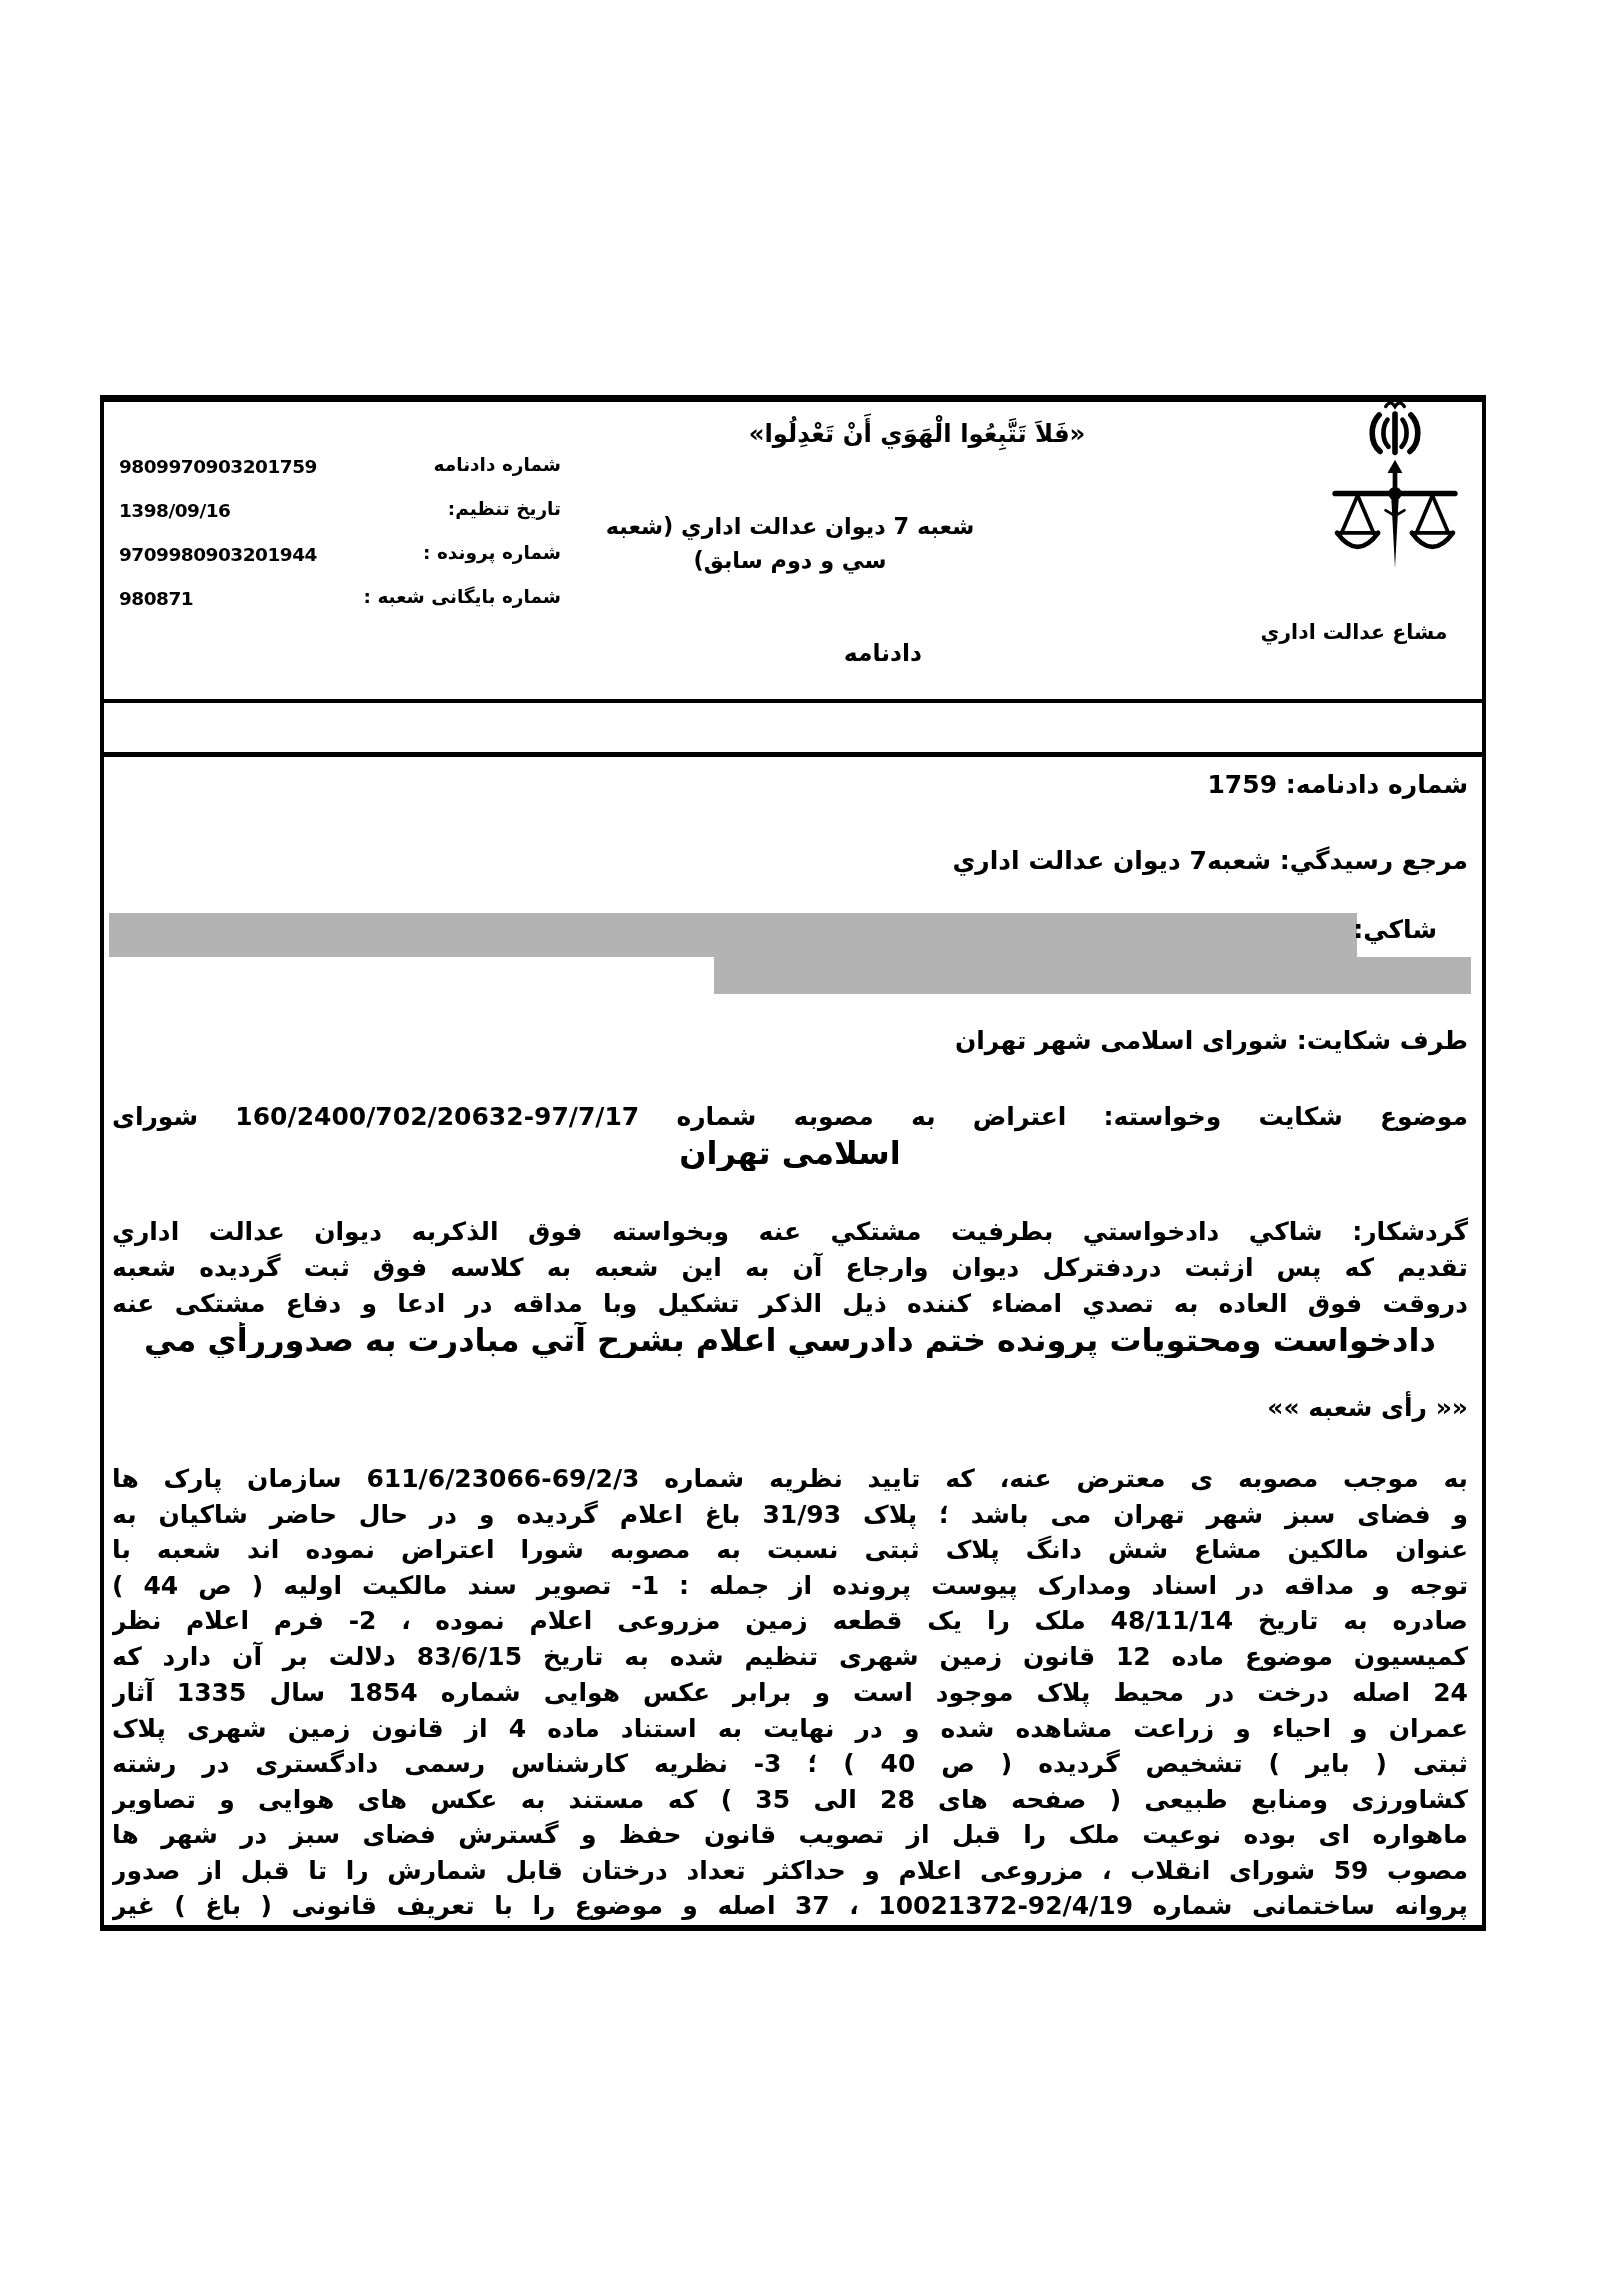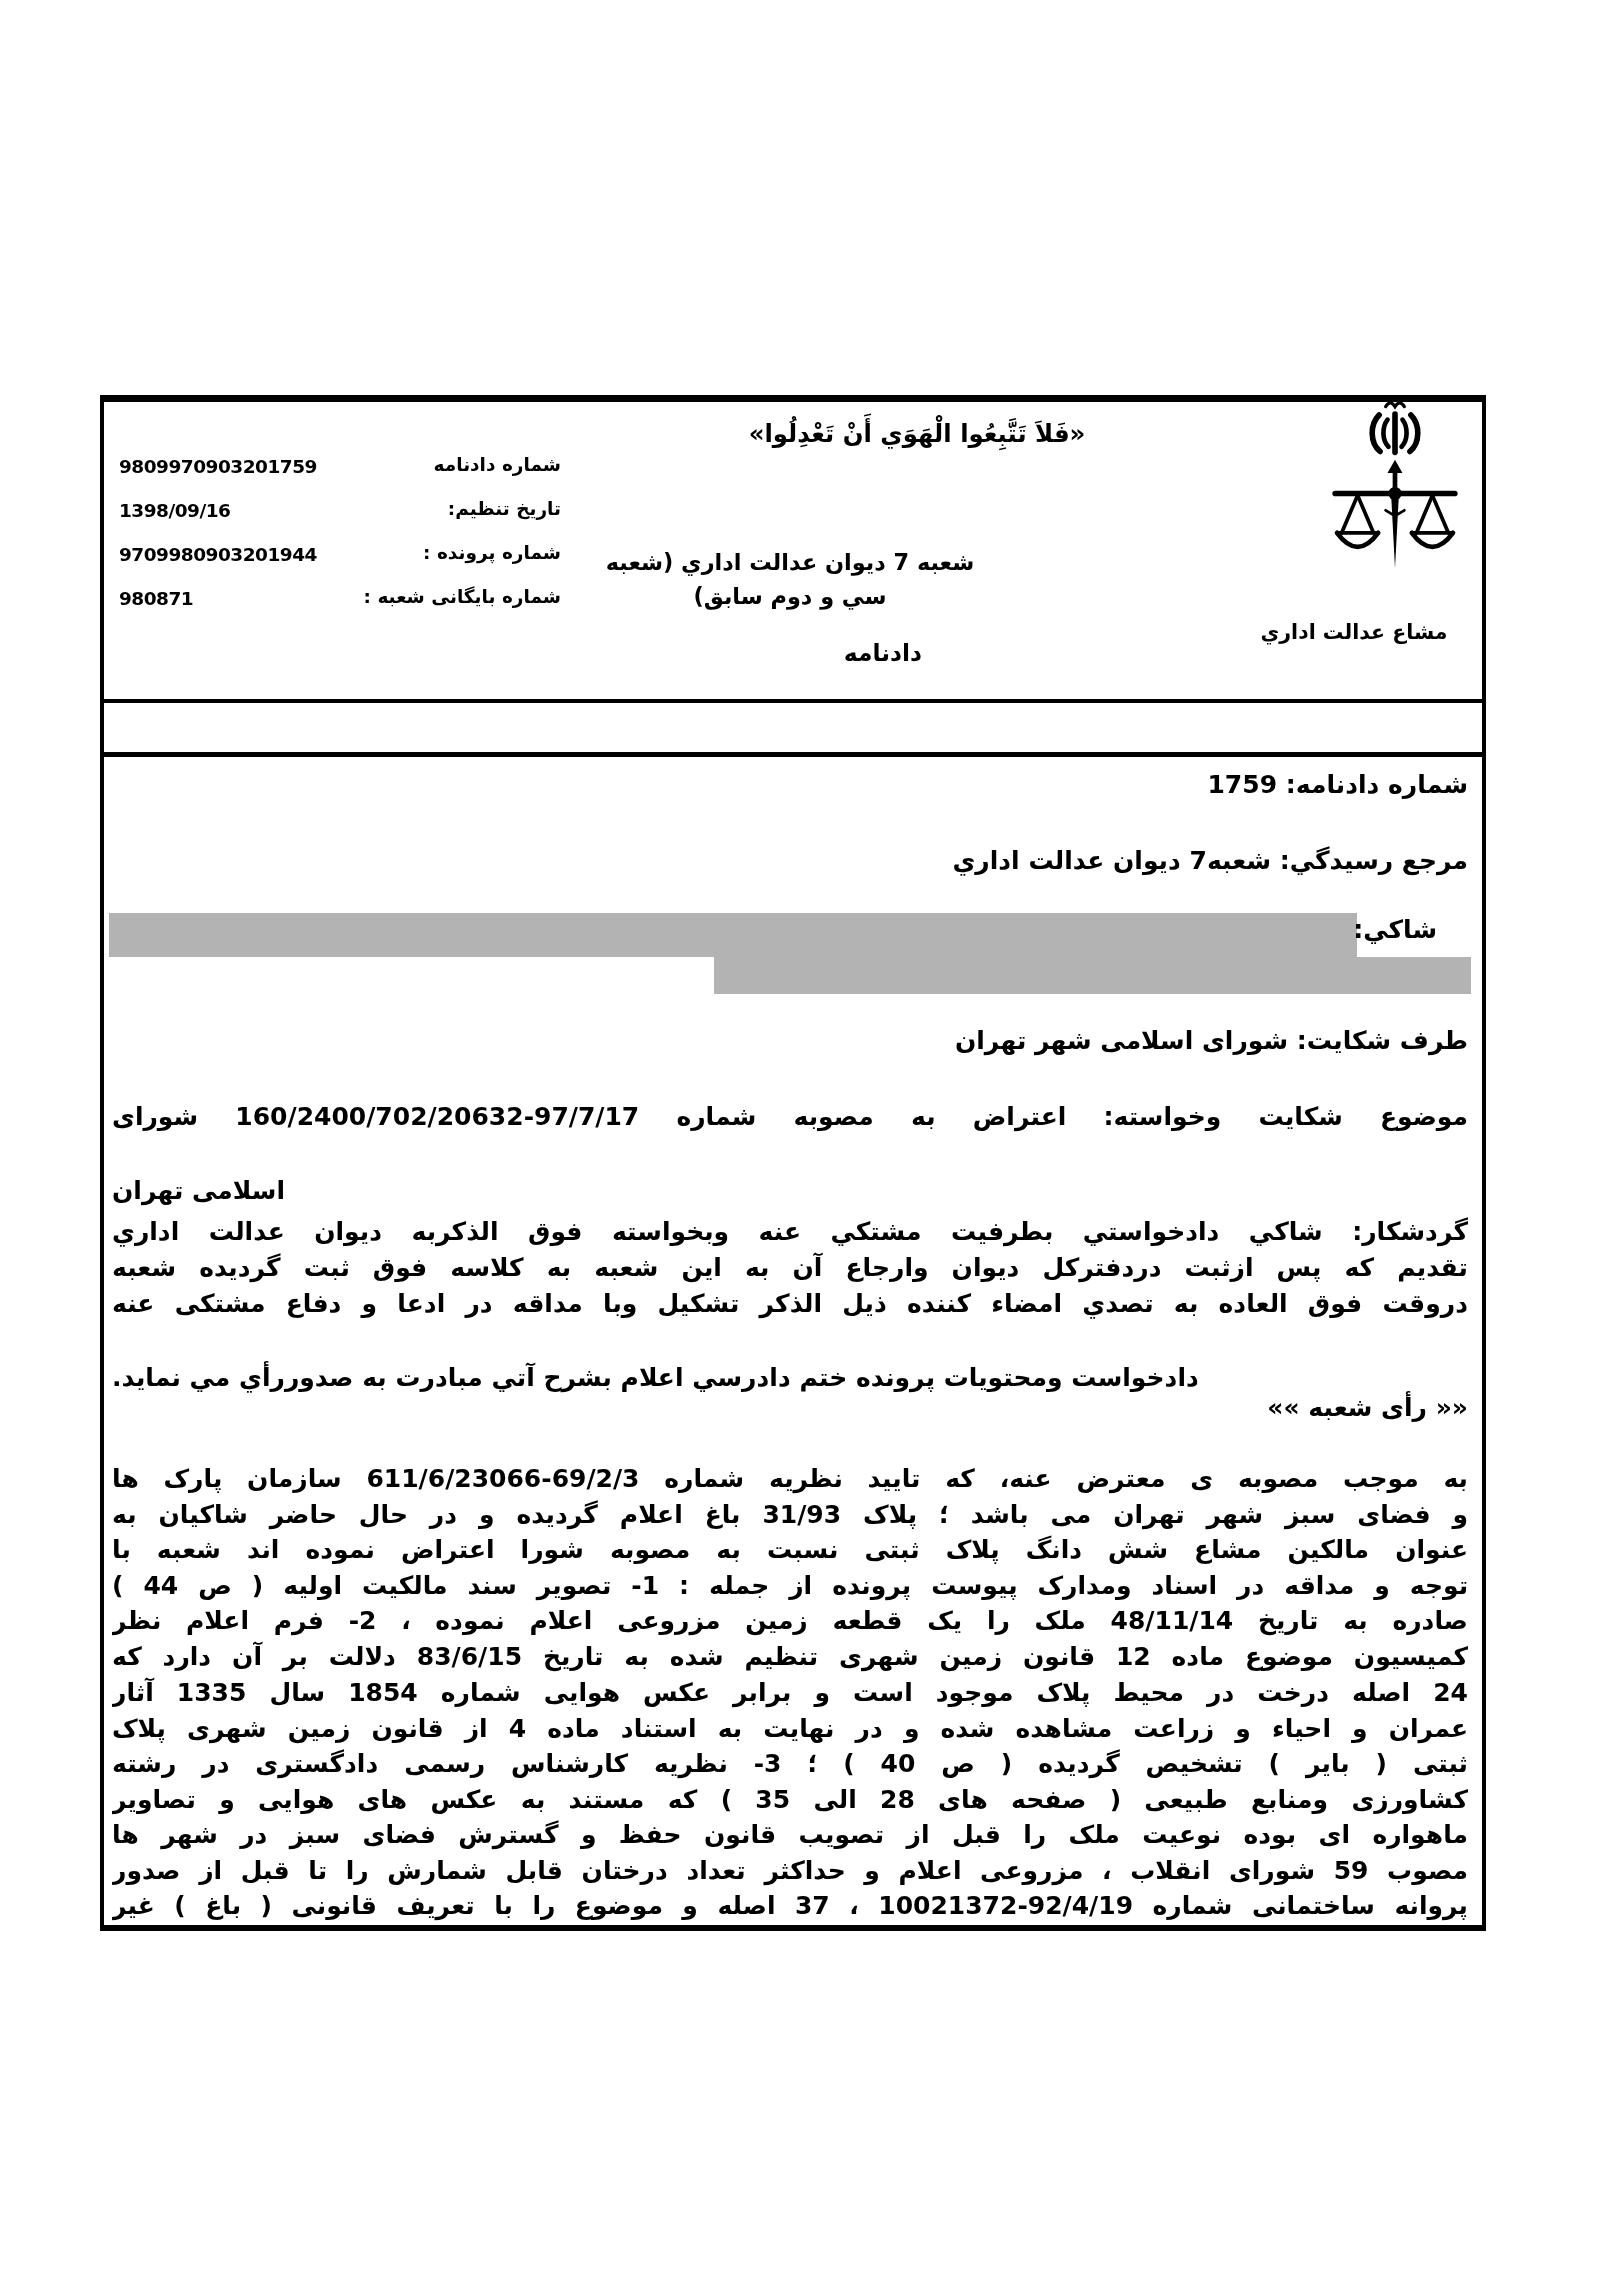--- a/index.html
+++ b/index.html
@@ -14,34 +14,34 @@
     box-sizing:border-box;background:#fff;
   }
   .sep{position:absolute;left:100px;width:1386px;background:#000;}
   .sep-a{top:699px;height:3.9px;}
   .sep-b{top:752px;height:4.9px;}
   .rtl{direction:rtl;unicode-bidi:embed;}
   .ltr{direction:ltr;}
   .abs{position:absolute;}
   .b{font-weight:bold;}
   .verse{top:417px;left:644px;width:546px;text-align:center;font-size:24.4px;line-height:33px;}
-  .branch-title{top:509px;left:583px;width:414px;text-align:center;font-size:22.4px;line-height:34px;margin-top:36px;}
+  .branch-title{top:509px;left:583px;width:414px;text-align:center;font-size:22.4px;line-height:34px;}
   .doc-title{top:639px;left:800px;width:166px;text-align:center;font-size:23.4px;}
   .org-name{top:620px;left:1231px;width:246px;text-align:center;font-size:20.5px;}
   .emblem{top:400px;left:1319px;width:152px;height:187px;}
   .hf-label{right:1053px;white-space:nowrap;font-size:18.5px;font-weight:bold;}
   .hf-value{left:119px;font-size:18.5px;font-weight:600;letter-spacing:-0.5px;}
   .bodyline{right:146px;text-align:center;white-space:nowrap;font-size:25px;font-weight:bold;}
   .jline{
     left:112px;width:1356px;font-size:25px;font-weight:bold;height:36px;line-height:36px;
     text-align:justify;text-align-last:justify;overflow:hidden;
   }
   .rjline{
-    left:112px;width:1356px;font-size:25px;font-weight:bold;height:36px;line-height:36px;
-    text-align:left;overflow:hidden;margin-top:38px;
+    left:112px;width:1356px;font-size:32px;font-weight:bold;height:36px;line-height:36px;
+    text-align:center;overflow:hidden;
   }
   .redact{position:absolute;background:#b3b3b3;}
   .bar1{left:109px;top:913px;width:1248px;height:44px;}
   .bar2{left:714px;top:957px;width:757px;height:37px;}
   svg .st{stroke:#000;fill:none;stroke-linecap:round;}
 </style>
 </head>
 <body>
 
 <div class="page">

